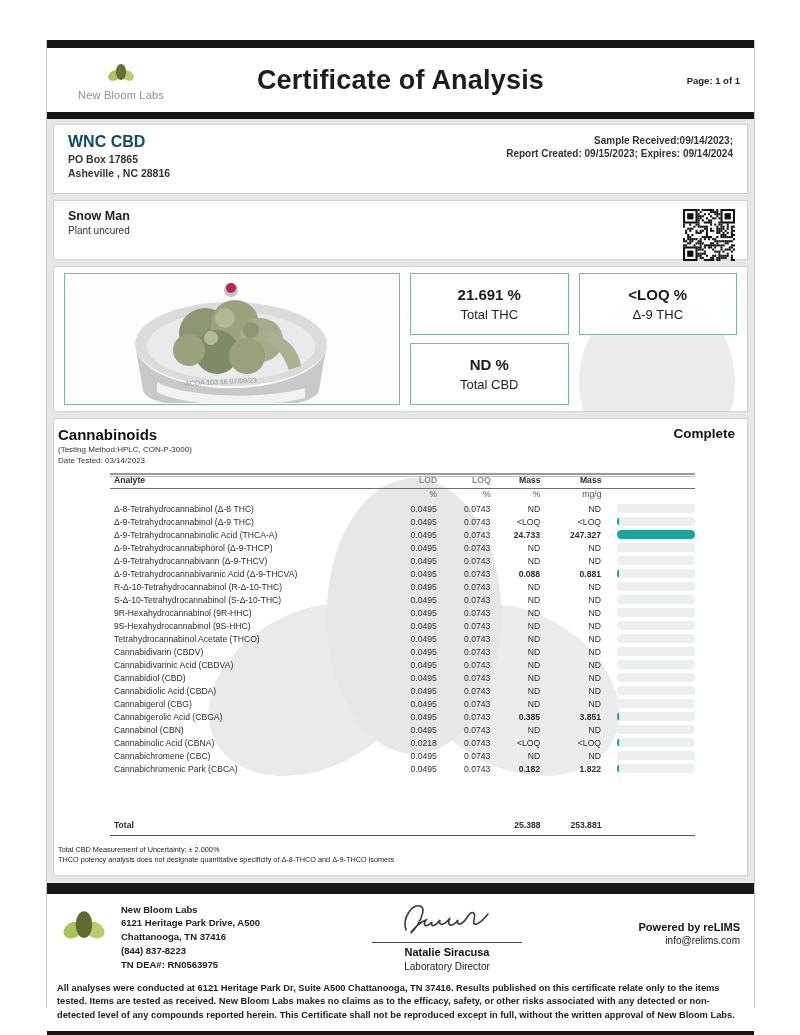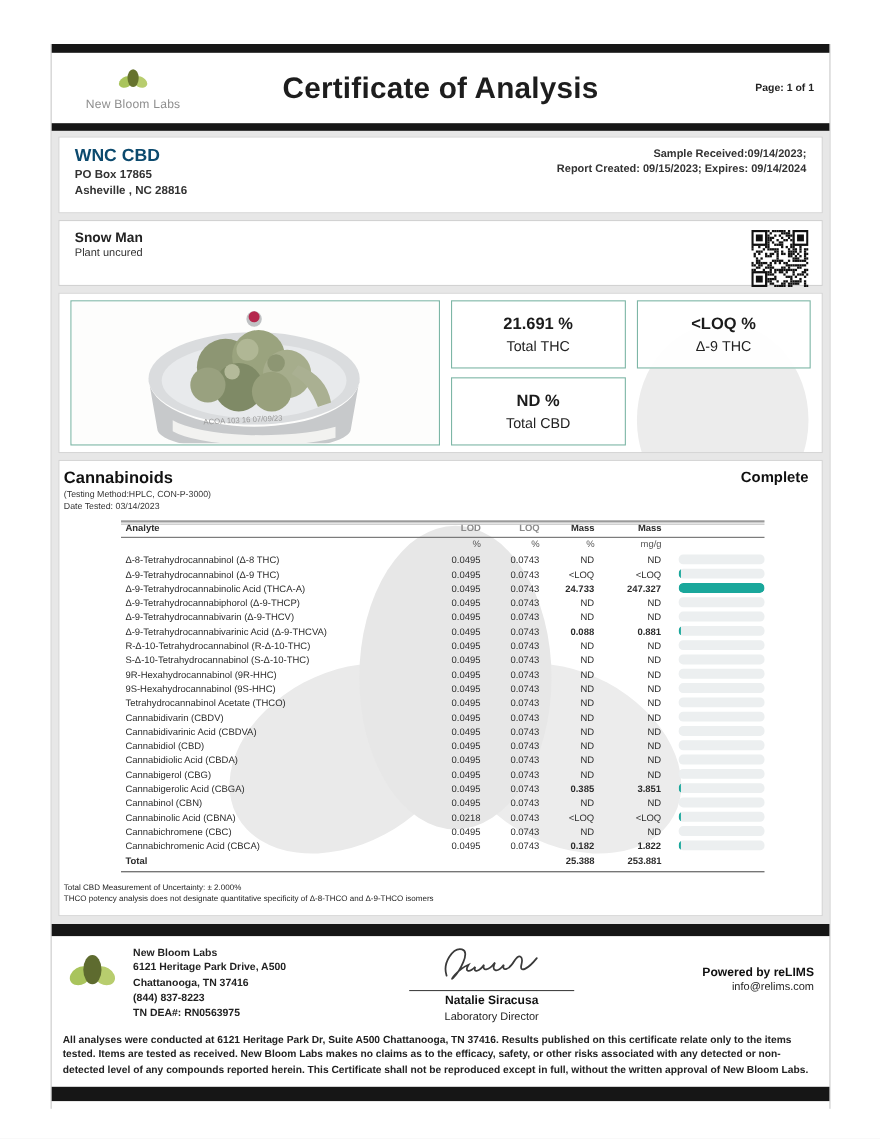--- a/index.html
+++ b/index.html
@@ -57,21 +57,21 @@
   .c-analyte { width:292px; padding-left:4px; }
   .c-lod { width:62px; text-align:right; }
   .c-loq { width:58px; text-align:right; }
   .c-mass { width:54px; text-align:right; }
   .c-massmg { width:66px; text-align:right; }
   .c-bar { width:100px; padding-left:16px; display:flex; align-items:center; }
   .thead .c-lod, .thead .c-loq { color:#8a8a8a; }
   .bar-track { width:78px; height:9px; background:#eceff0; border-radius:4px; position:relative; overflow:hidden; }
   .bar-fill { position:absolute; left:0; top:0; bottom:0; background:#19a79b; border-radius:4px; }
   .val-b { font-weight:700; }
-  .trow-total { font-weight:700; height:14px; }
+  .trow-total { font-weight:700; height:14px;margin-top:43px; }
   .tbl-bottom { border-bottom:1.5px solid #555; margin-top:1px; }
   .formula { font-size:7.3px; color:#222; margin-top:4px; border-top:1px solid #aaa; padding-top:3px; position:relative; z-index:1;}
   .small-notes { margin-top:9px; font-size:7.3px; color:#222; line-height:1.35; position:relative; z-index:1; }
 
   
   .footer { padding:9px 14px 4px 14px; display:flex; align-items:flex-start; position:relative; }
   .f-logo { width:46px; margin-top:4px; }
   .f-address { margin-left:14px; font-size:9.5px; font-weight:600; color:#222; line-height:1.45; }
   .f-sig { position:absolute; left:300px; top:6px; width:200px; text-align:center; }
   .sig-line { border-bottom:1px solid #444; width:150px; margin:0 auto; }
@@ -660,21 +660,21 @@
               <div class="c-analyte">Cannabichromene (CBC)</div>
               <div class="c-lod">0.0495</div>
               <div class="c-loq">0.0743</div>
               <div class="c-mass">ND</div>
               <div class="c-massmg">ND</div>
               <div class="c-bar">
                 <div class="bar-track"></div>
               </div>
             </div>
             <div class="trow">
-              <div class="c-analyte">Cannabichromenic Acid (CBCA)</div>
+              <div class="c-analyte">Cannabichromenic Park (CBCA)</div>
               <div class="c-lod">0.0495</div>
               <div class="c-loq">0.0743</div>
               <div class="c-mass val-b">0.182</div>
               <div class="c-massmg val-b">1.822</div>
               <div class="c-bar">
                 <div class="bar-track">
                   <div class="bar-fill" style="width: 2px;"></div>
                 </div>
               </div>
             </div>

